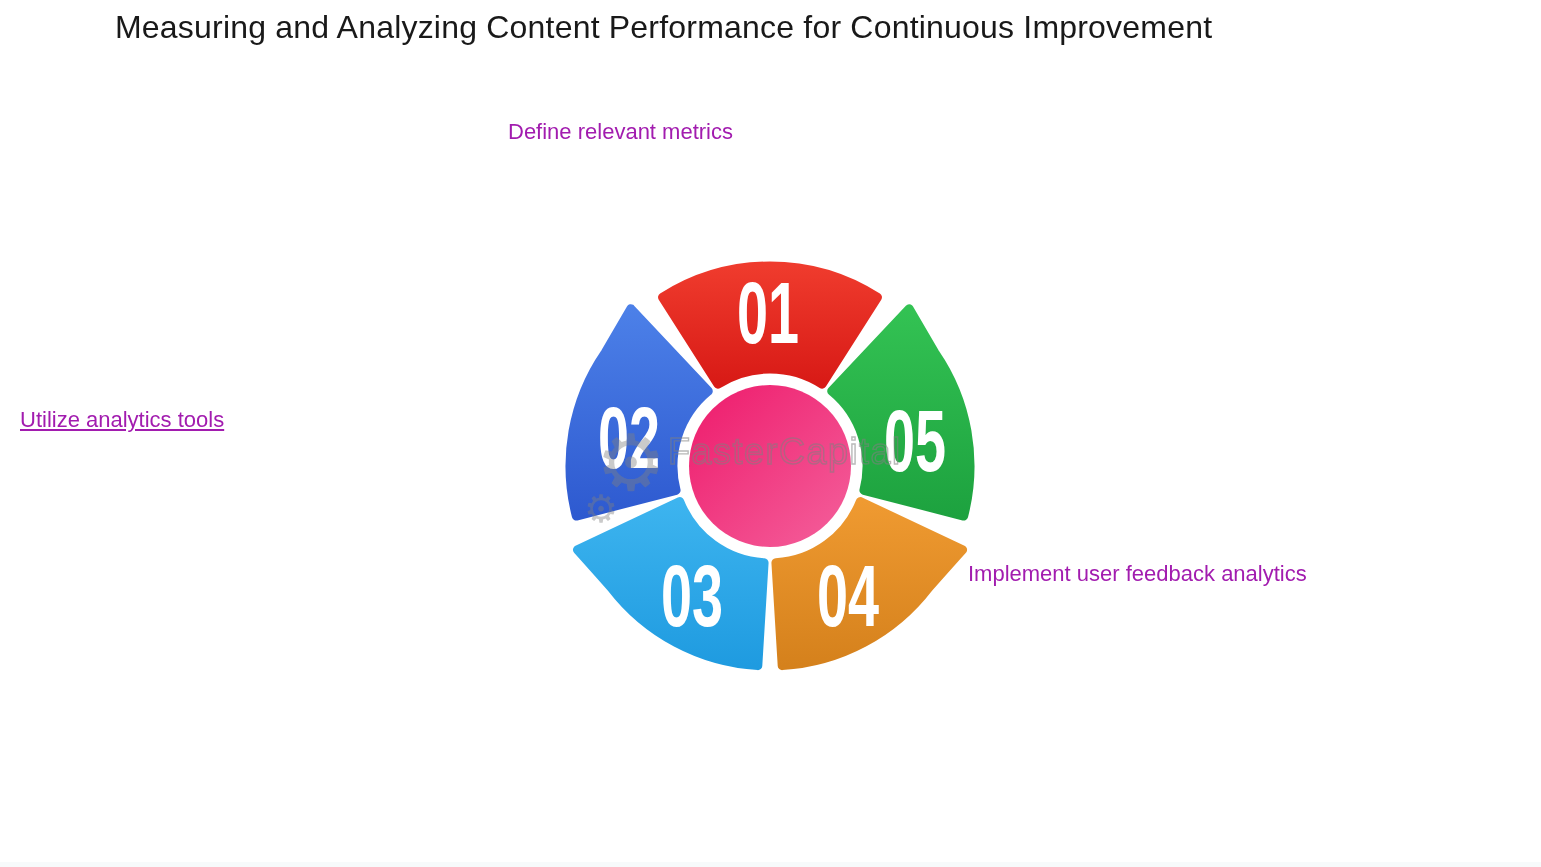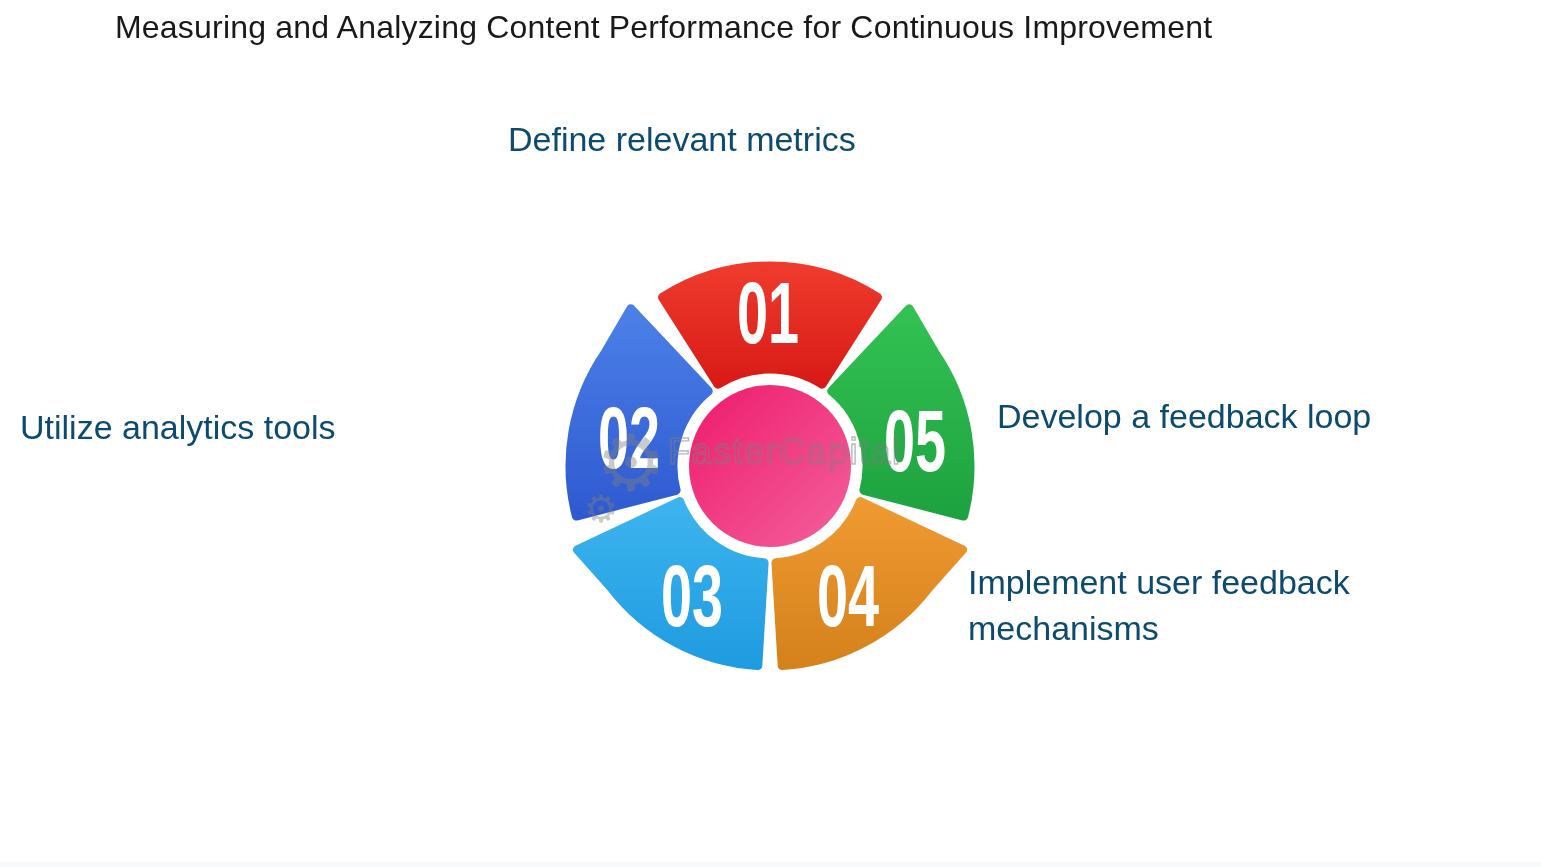--- a/index.html
+++ b/index.html
@@ -5,24 +5,24 @@
   html,body{margin:0;padding:0;background:#fff;}
   .canvas{
     position:relative;width:1541px;height:867px;background:#ffffff;
     overflow:hidden;font-family:"Liberation Sans",sans-serif;color:#141414;
   }
   .title{
     position:absolute;left:115px;top:9px;margin:0;
     font-size:32px;font-weight:400;color:#191919;white-space:nowrap;letter-spacing:0.2px;
   }
   .step-label{
-    position:absolute;font-size:34px;color:#0c4a6e;white-space:nowrap;line-height:1.2;
+    position:absolute;font-size:22px;color:#a21caf;white-space:nowrap;line-height:1.2;
   }
   .lbl-define{left:508px;top:119px;}
-  .lbl-utilize{left:20px;top:407px;}
+  .lbl-utilize{left:20px;top:407px;text-decoration:underline;}
   .lbl-develop{left:997px;top:396px;}
   .lbl-conduct{left:62px;top:559px;}
   .lbl-implement{left:968px;top:559px;width:480px;white-space:normal;line-height:1.36;}
   .wheel{
     position:absolute;left:556px;top:252px;width:428px;height:428px;overflow:visible;
   }
   .wheel text{
     font-family:"Liberation Sans","DejaVu Sans",sans-serif;font-weight:700;
   }
   .watermark{position:absolute;left:0;top:0;width:100%;height:100%;pointer-events:none;z-index:5;}
@@ -43,22 +43,21 @@
 </style>
 </head>
 <body>
 
 <div class="canvas">
 
   <h1 class="title">Measuring and Analyzing Content Performance for Continuous Improvement</h1>
 
   <div class="step-label lbl-define">Define relevant metrics</div>
   <div class="step-label lbl-utilize">Utilize analytics tools</div>
-  <div class="step-label lbl-implement">Implement user feedback mechanisms</div>
-  <div class="step-label lbl-develop">Develop a feedback loop</div>
+  <div class="step-label lbl-implement">Implement user feedback analytics</div>
 
   <svg class="wheel" id="wheel" viewBox="0 0 428 428" xmlns="http://www.w3.org/2000/svg">
       <defs>
         <linearGradient id="sg0" x1="0" y1="0" x2="0" y2="1">
           <stop offset="0" stop-color="#ef3b2d"></stop>
           <stop offset="1" stop-color="#d81a16"></stop>
         </linearGradient>
         <linearGradient id="sg1" x1="0" y1="0" x2="0" y2="1">
           <stop offset="0" stop-color="#4c80e8"></stop>
           <stop offset="1" stop-color="#2e5ad0"></stop>

